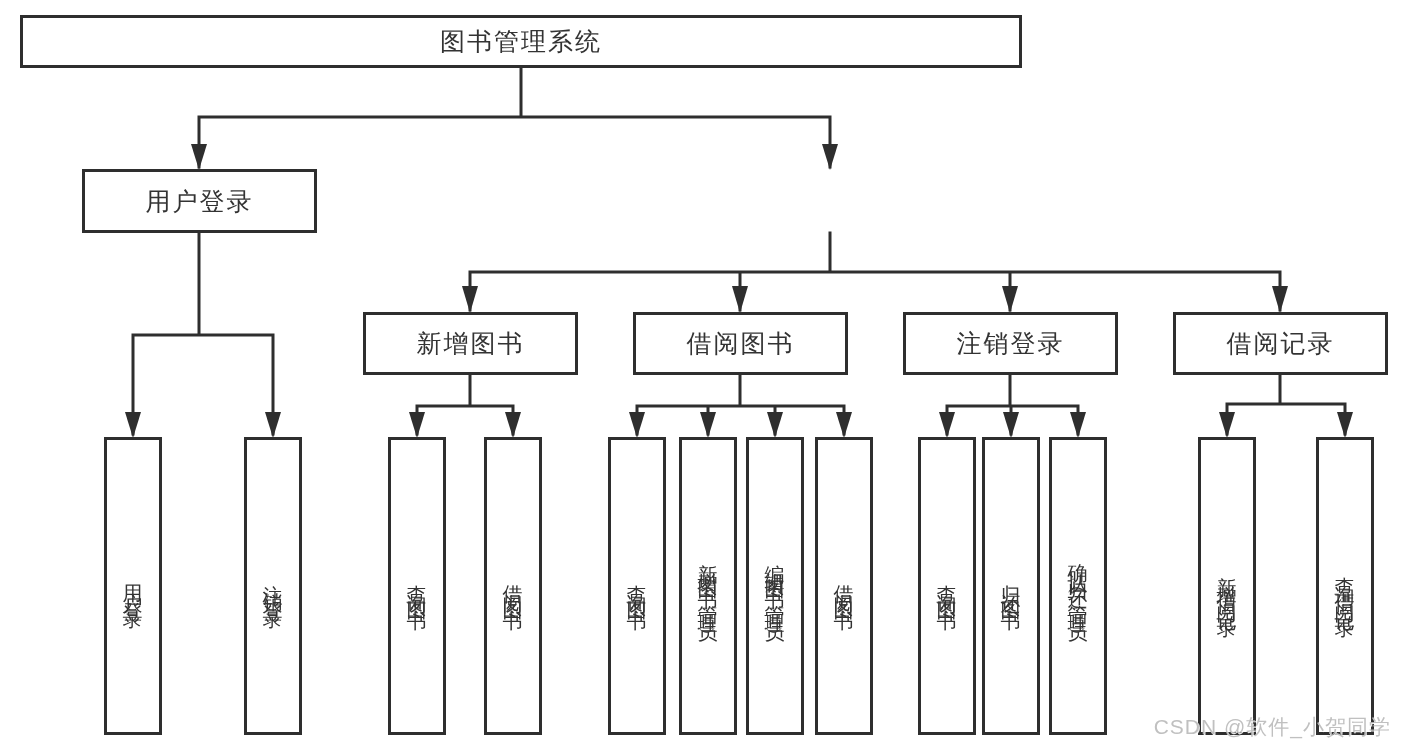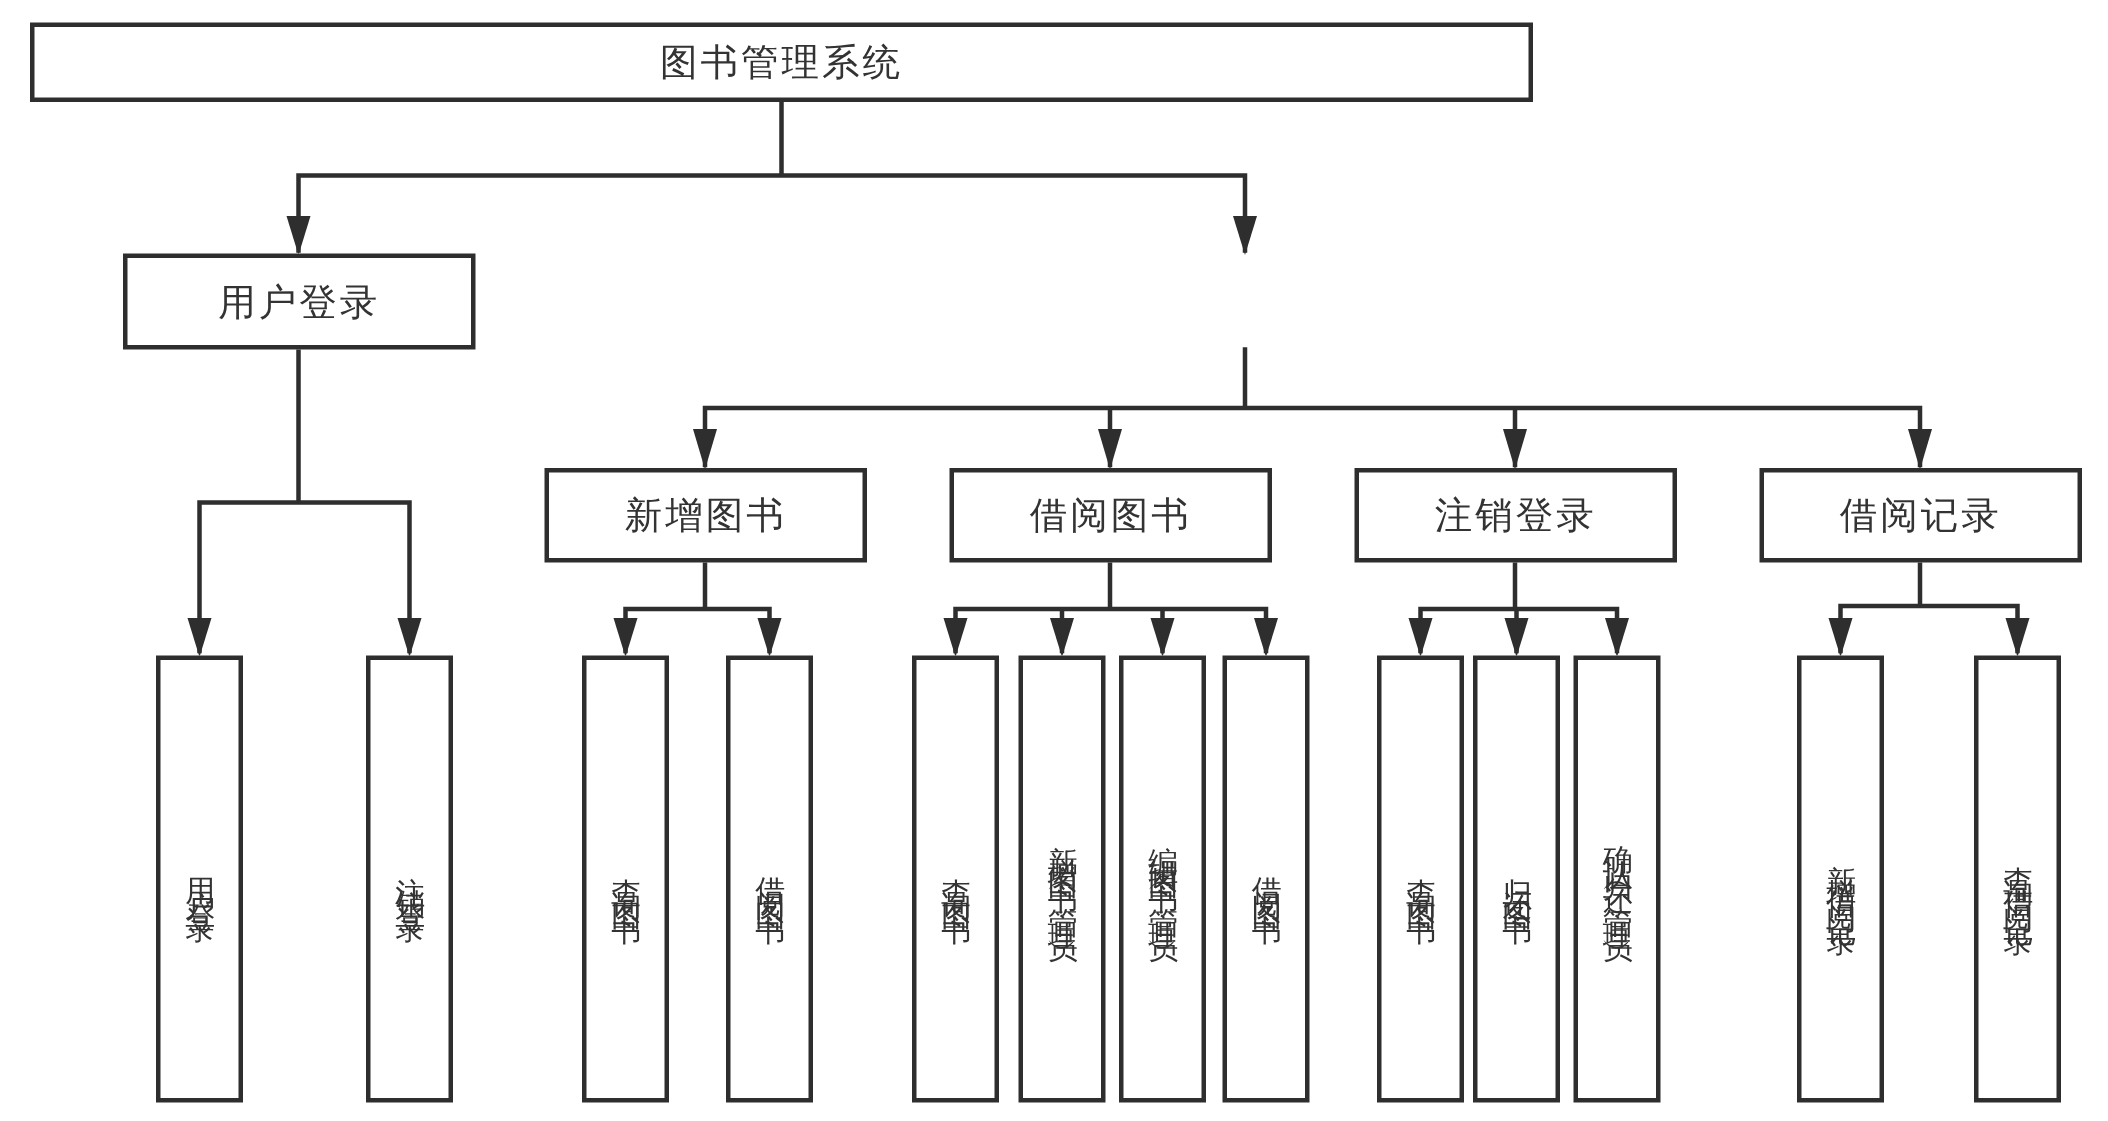--- a/index.html
+++ b/index.html
@@ -157,14 +157,15 @@
     <span class="vtext">确认归还（管理员）</span>
   </div>
 
   <div class="node leaf-box" style="left:1198px">
     <span class="vtext">新增借阅记录</span>
   </div>
   <div class="node leaf-box" style="left:1316px">
     <span class="vtext">查询借阅记录</span>
   </div>
 
+  <div class="watermark">CSDN @软件_小贺同学</div>
 
 </div>
 
 </body></html>

